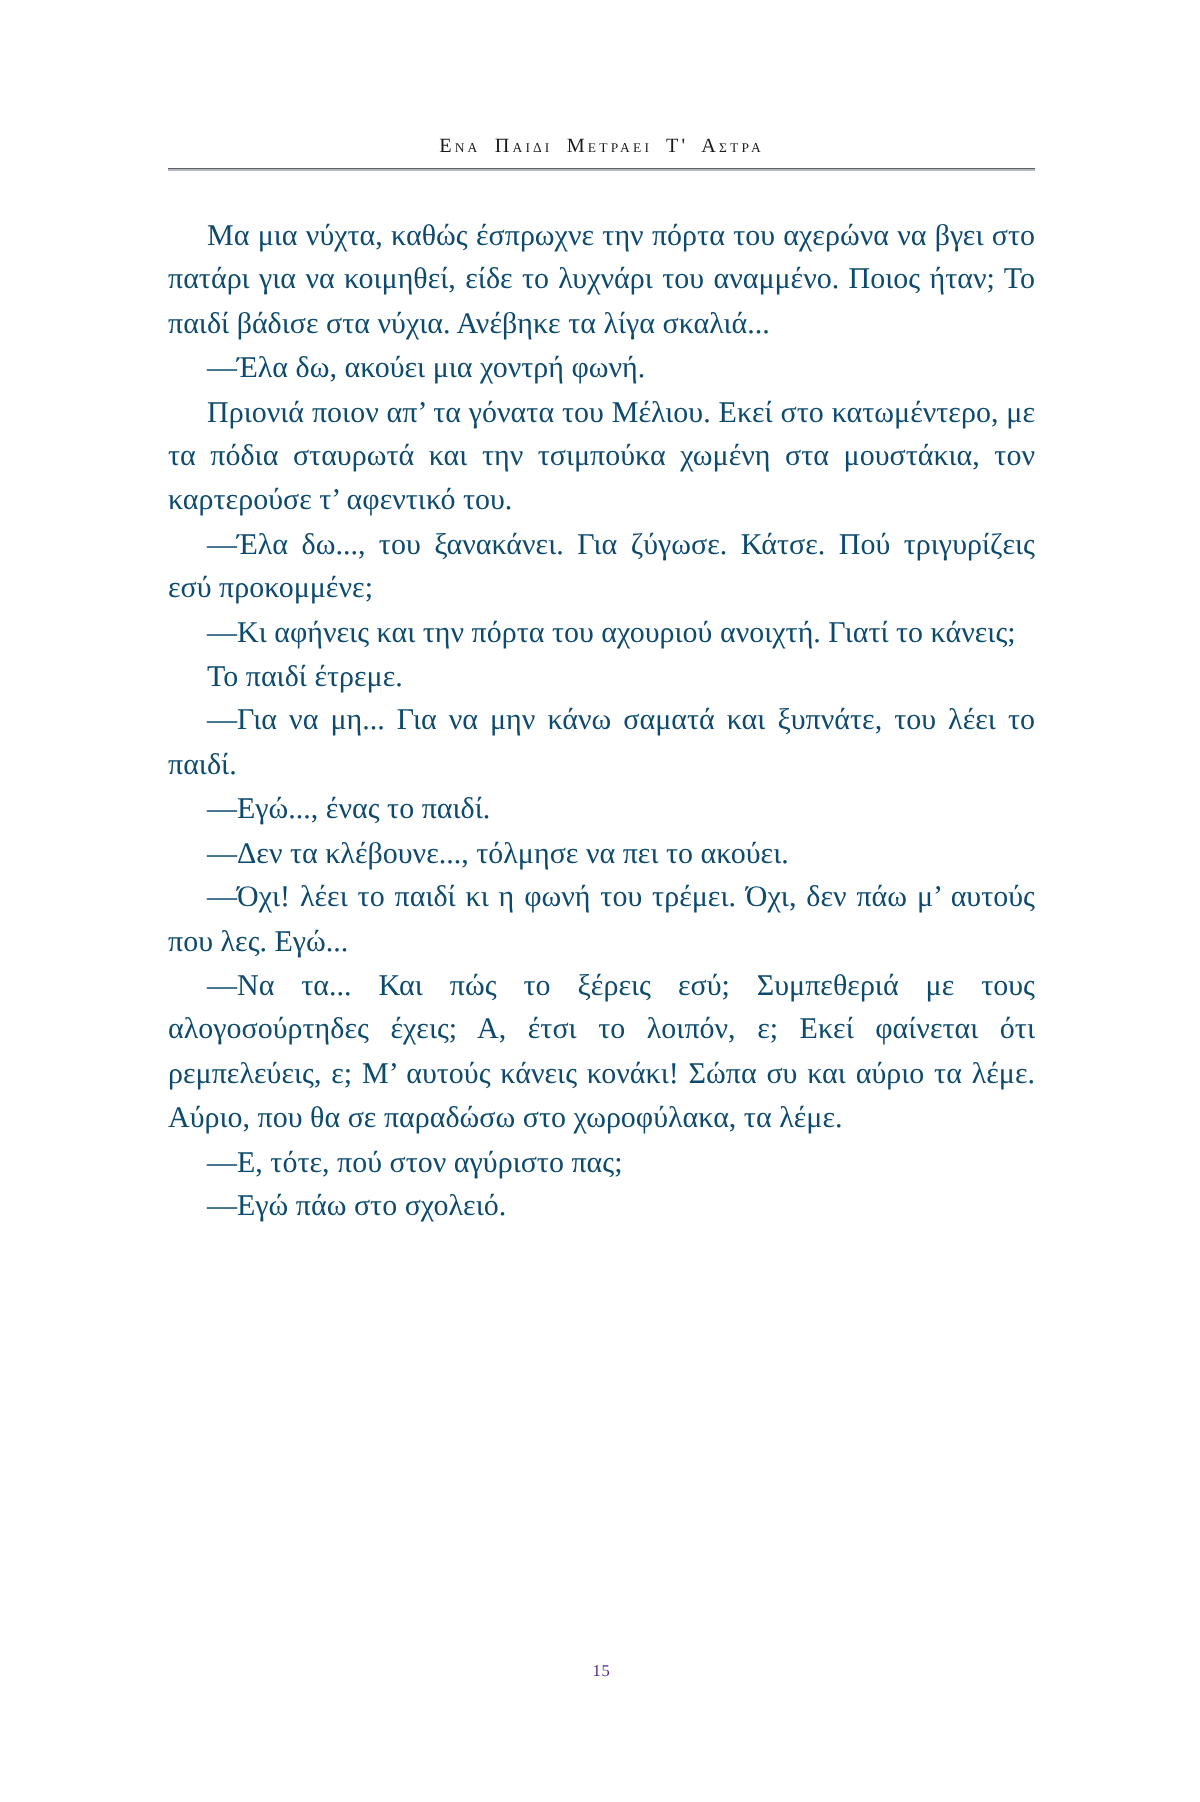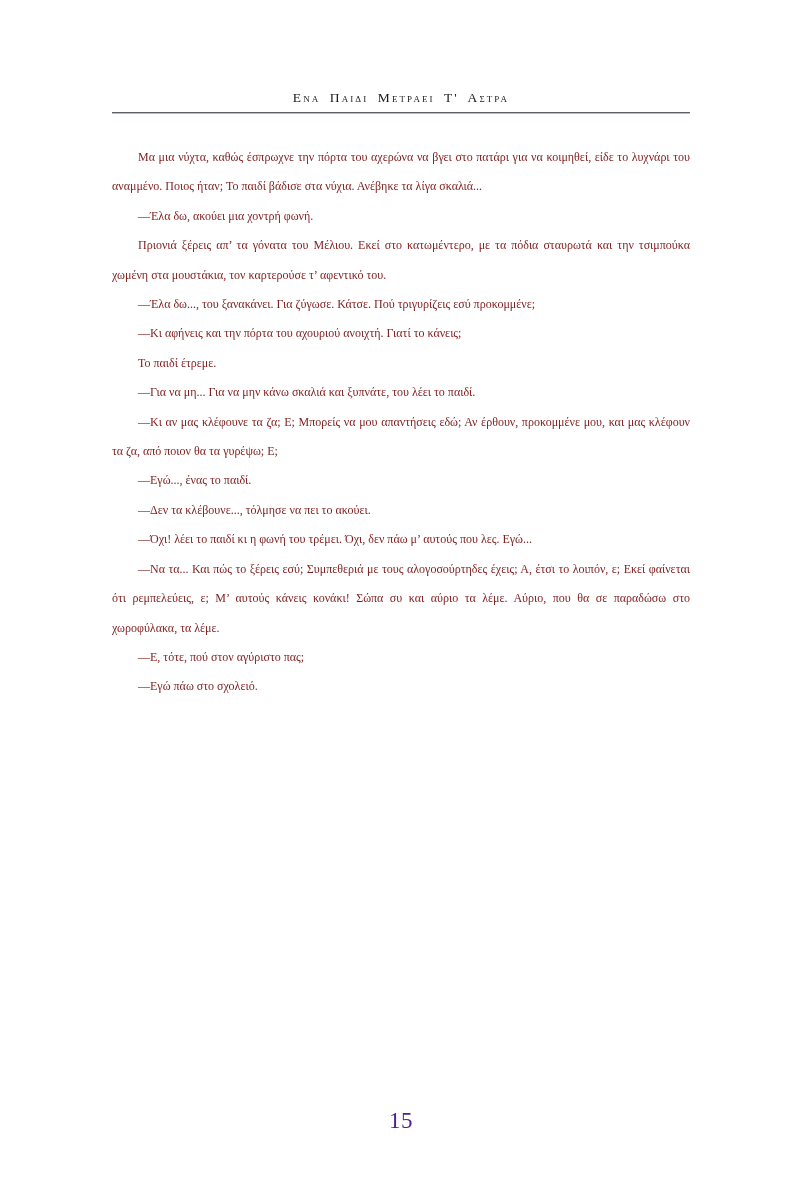--- a/index.html
+++ b/index.html
@@ -55,66 +55,65 @@
     border-top: 1.4px solid #5b5f66;
     border-bottom: 0.6px solid #b9bcc2;
   }
 
   
   .textblock {
     position: absolute;
     left: 112px;
     top: 143px;
     width: 578px;
-    font-size: 12px;
+    font-size: 20px;
     line-height: 29.4px;
     text-align: justify;
     text-justify: inter-word;
-    color: #7f1d1d;
+    color: #0c4a6e;
   }
   .textblock p {
     margin: 0;
     text-indent: 26px;
     hyphens: manual;
   }
   
   .textblock p { text-align-last: left; }
 
   
   .folio {
     position: absolute;
     left: 112px;
     top: 1108px;
     width: 578px;
     text-align: center;
-    font-size: 23px;
+    font-size: 11px;
     color: #4c1d95;
     letter-spacing: 0.5px;
   }
 </style>
 </head>
 <body>
 
 <div class="page">
 
   <div class="running-head">
     <span class="running-head-title">Ενα Παιδι Μετραει Τ' Αστρα</span>
   </div>
 
   <div class="header-rule"></div>
 
   <div class="textblock">
     <p>Μα μια νύχτα, καθώς έσπρωχνε την πόρτα του αχερώνα να βγει στο πατάρι για να κοιμηθεί, είδε το λυχνάρι του αναμμένο. Ποιος ήταν; Το παιδί βάδισε στα νύχια. Ανέ­βηκε τα λίγα σκαλιά...</p>
     <p>—Έλα δω, ακούει μια χοντρή φωνή.</p>
-    <p>Πριονιά ξέρεις απ’ τα γόνατα του Μέλιου. Εκεί στο κατωμέντερο, με τα πόδια σταυρωτά και την τσιμπούκα χωμένη στα μουστάκια, τον καρτερούσε τ’ αφεντικό του.</p>
+    <p>Πριονιά ποιον απ’ τα γόνατα του Μέλιου. Εκεί στο κατωμέντερο, με τα πόδια σταυρωτά και την τσιμπούκα χωμένη στα μουστάκια, τον καρτερούσε τ’ αφεντικό του.</p>
     <p>—Έλα δω..., του ξανακάνει. Για ζύγωσε. Κάτσε. Πού τριγυρίζεις εσύ προκομμένε;</p>
     <p>—Κι αφήνεις και την πόρτα του αχουριού ανοιχτή. Για­τί το κάνεις;</p>
     <p>Το παιδί έτρεμε.</p>
-    <p>—Για να μη... Για να μην κάνω σκαλιά και ξυπνάτε, του λέει το παιδί.</p>
-    <p>—Κι αν μας κλέφουνε τα ζα; Ε; Μπορείς να μου απαντήσεις εδώ; Αν έρθουν, προκομμένε μου, και μας κλέφουν τα ζα, από ποιον θα τα γυρέψω; Ε;</p>
+    <p>—Για να μη... Για να μην κάνω σαματά και ξυπνάτε, του λέει το παιδί.</p>
     <p>—Εγώ..., ένας το παιδί.</p>
     <p>—Δεν τα κλέβουνε..., τόλμησε να πει το ακούει.</p>
     <p>—Όχι! λέει το παιδί κι η φωνή του τρέμει. Όχι, δεν πάω μ’ αυτούς που λες. Εγώ...</p>
     <p>—Να τα... Και πώς το ξέρεις εσύ; Συμπεθεριά με τους αλογοσούρτηδες έχεις; Α, έτσι το λοιπόν, ε; Εκεί φαίνε­ται ότι ρεμπελεύεις, ε; Μ’ αυτούς κάνεις κονάκι! Σώπα συ και αύριο τα λέμε. Αύριο, που θα σε παραδώσω στο χωροφύλακα, τα λέμε.</p>
     <p>—Ε, τότε, πού στον αγύριστο πας;</p>
     <p>—Εγώ πάω στο σχολειό.</p>
   </div>
 
   <div class="folio">15</div>
 

